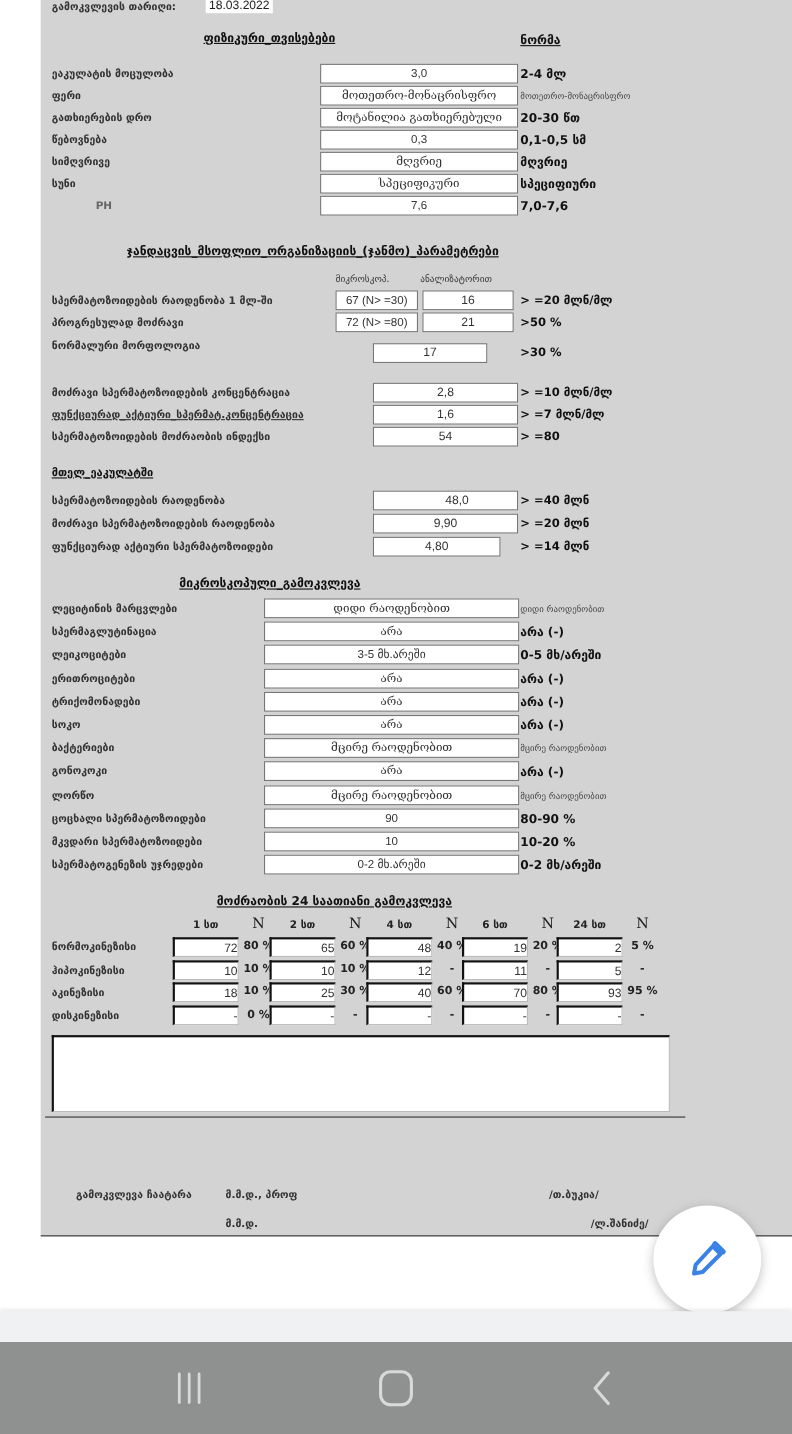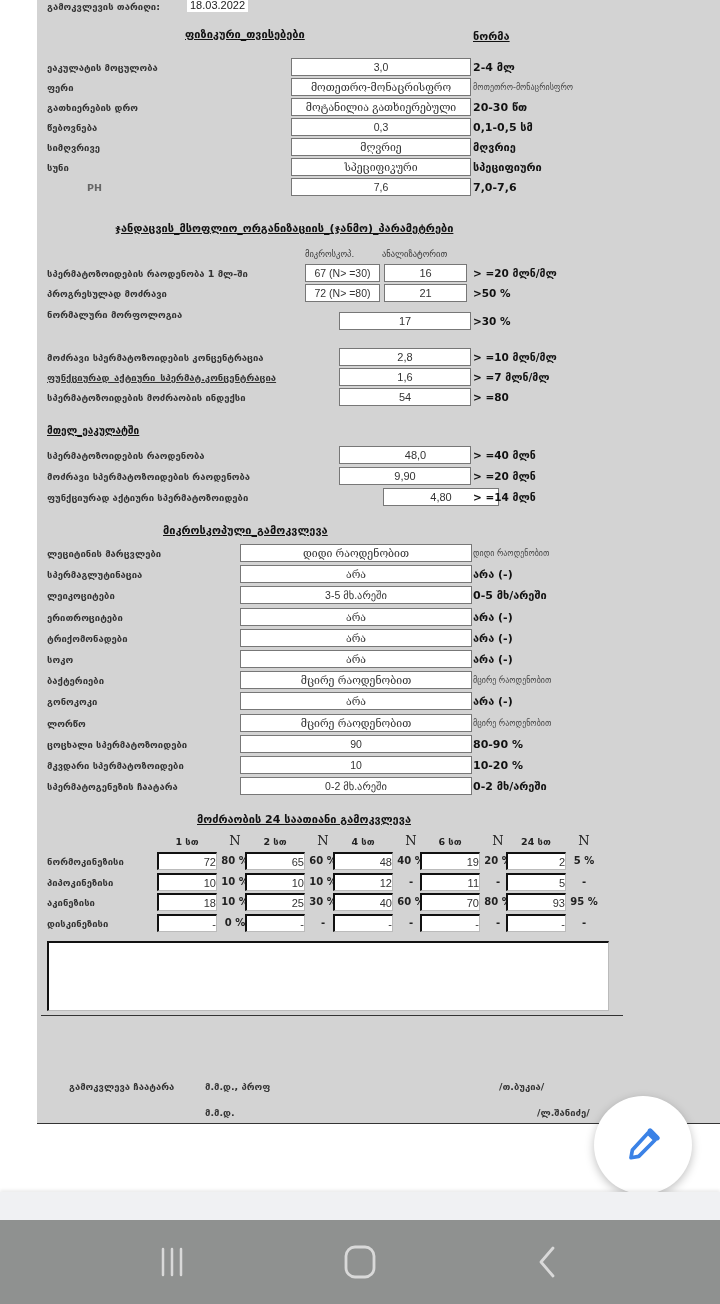--- a/index.html
+++ b/index.html
@@ -72,39 +72,39 @@
   <div id="who">
       <span class="t lbl" style="top:267px;">სპერმატოზოიდების რაოდენობა 1 მლ-ში</span>
       <div class="box sans" style="left:268px; top:264px; width:75px; font-size:10.5px;">67 (N&gt; =30)</div>
       <div class="box sans" style="left:347px; top:264px; width:83px;">16</div>
       <span class="t norm" style="left:436px; top:267px; font-size:10.5px;">&gt; =20 მლნ/მლ</span>
       <span class="t lbl" style="top:287px;">პროგრესულად მოძრავი</span>
       <div class="box sans" style="left:268px; top:284px; width:75px; font-size:10.5px;">72 (N&gt; =80)</div>
       <div class="box sans" style="left:347px; top:284px; width:83px;">21</div>
       <span class="t norm" style="left:436px; top:287px; font-size:10.5px;">&gt;50 %</span>
       <span class="t lbl" style="top:308px;">ნორმალური მორფოლოგია</span>
-      <div class="box sans" style="left:302px; top:312px; width:132px;">17</div>
+      <div class="box sans" style="left:302px; top:312px; width:104px;">17</div>
       <span class="t norm" style="left:436px; top:315px; font-size:10.5px;">&gt;30 %</span>
       <span class="t lbl" style="top:351px;">მოძრავი სპერმატოზოიდების კონცენტრაცია</span>
       <div class="box sans" style="left:302px; top:348px; width:132px;">2,8</div>
       <span class="t norm" style="left:436px; top:351px; font-size:10.5px;">&gt; =10 მლნ/მლ</span>
       <span class="t lbl" style="top:371px;text-decoration:underline;">ფუნქციურად_აქტიური_სპერმატ.კონცენტრაცია</span>
       <div class="box sans" style="left:302px; top:368px; width:132px;">1,6</div>
       <span class="t norm" style="left:436px; top:371px; font-size:10.5px;">&gt; =7 მლნ/მლ</span>
       <span class="t lbl" style="top:391px;">სპერმატოზოიდების მოძრაობის ინდექსი</span>
       <div class="box sans" style="left:302px; top:388px; width:132px;">54</div>
       <span class="t norm" style="left:436px; top:391px; font-size:10.5px;">&gt; =80</span>
       <span class="t lbl" style="top:449px;">სპერმატოზოიდების რაოდენობა</span>
       <div class="box sans" style="left:302px; top:446px; width:132px;padding-left:21px;">48,0</div>
       <span class="t norm" style="left:436px; top:449px; font-size:10.5px;">&gt; =40 მლნ</span>
       <span class="t lbl" style="top:470px;">მოძრავი სპერმატოზოიდების რაოდენობა</span>
       <div class="box sans" style="left:302px; top:467px; width:132px;">9,90</div>
       <span class="t norm" style="left:436px; top:470px; font-size:10.5px;">&gt; =20 მლნ</span>
       <span class="t lbl" style="top:491px;">ფუნქციურად აქტიური სპერმატოზოიდები</span>
-      <div class="box sans" style="left:302px; top:488px; width:116px;margin-left:44px;">4,80</div>
+      <div class="box sans" style="left:302px; top:488px; width:116px;">4,80</div>
       <span class="t norm" style="left:436px; top:491px; font-size:10.5px;">&gt; =14 მლნ</span>
     </div>
   <span class="t hdr" style="left:10px; top:424px; font-size:10px;">მთელ_ეაკულატში</span>
 
   <span class="t hdr" style="left:126px; top:524px;">მიკროსკოპული_გამოკვლევა</span>
   <div id="micro">
       <span class="t lbl" style="top:547px;">ლეციტინის მარცვლები</span>
       <div class="box" style="left:203px; top:544px; width:232px; ">დიდი  რაოდენობით</div>
       <span class="t norm-s" style="left:436px; top:547px;">დიდი რაოდენობით</span>
       <span class="t lbl" style="top:568.2px;">სპერმაგლუტინაცია</span>
@@ -130,21 +130,21 @@
       <span class="t norm" style="left:436px; top:695.4px;">არა (-)</span>
       <span class="t lbl" style="top:716.6px;">ლორწო</span>
       <div class="box" style="left:203px; top:713.6px; width:232px; ">მცირე  რაოდენობით</div>
       <span class="t norm-s" style="left:436px; top:716.6px;">მცირე რაოდენობით</span>
       <span class="t lbl" style="top:737.8px;">ცოცხალი სპერმატოზოიდები</span>
       <div class="box" style="left:203px; top:734.8px; width:232px; font-family:'Liberation Sans',sans-serif;">90</div>
       <span class="t norm" style="left:436px; top:737.8px;">80-90 %</span>
       <span class="t lbl" style="top:759px;">მკვდარი სპერმატოზოიდები</span>
       <div class="box" style="left:203px; top:756px; width:232px; font-family:'Liberation Sans',sans-serif;">10</div>
       <span class="t norm" style="left:436px; top:759px;">10-20 %</span>
-      <span class="t lbl" style="top:780.2px;">სპერმატოგენეზის ჩაატარა</span>
+      <span class="t lbl" style="top:780.2px;">სპერმატოგენეზის უჯრედები</span>
       <div class="box" style="left:203px; top:777.2px; width:232px; font-family:'Liberation Sans',sans-serif;">0-2 მხ.არეში</div>
       <span class="t norm" style="left:436px; top:780.2px;">0-2 მხ/არეში</span>
     </div>
 
   <span class="t hdr" style="left:160px; top:813px;">მოძრაობის 24 საათიანი გამოკვლევა</span>
   <div id="mot">
       <span class="colh" style="left:120px; top:836px;">1 სთ</span>
       <span class="nh" style="left:182px; top:833px;">N</span>
       <span class="colh" style="left:208px; top:836px;">2 სთ</span>
       <span class="nh" style="left:270px; top:833px;">N</span>

